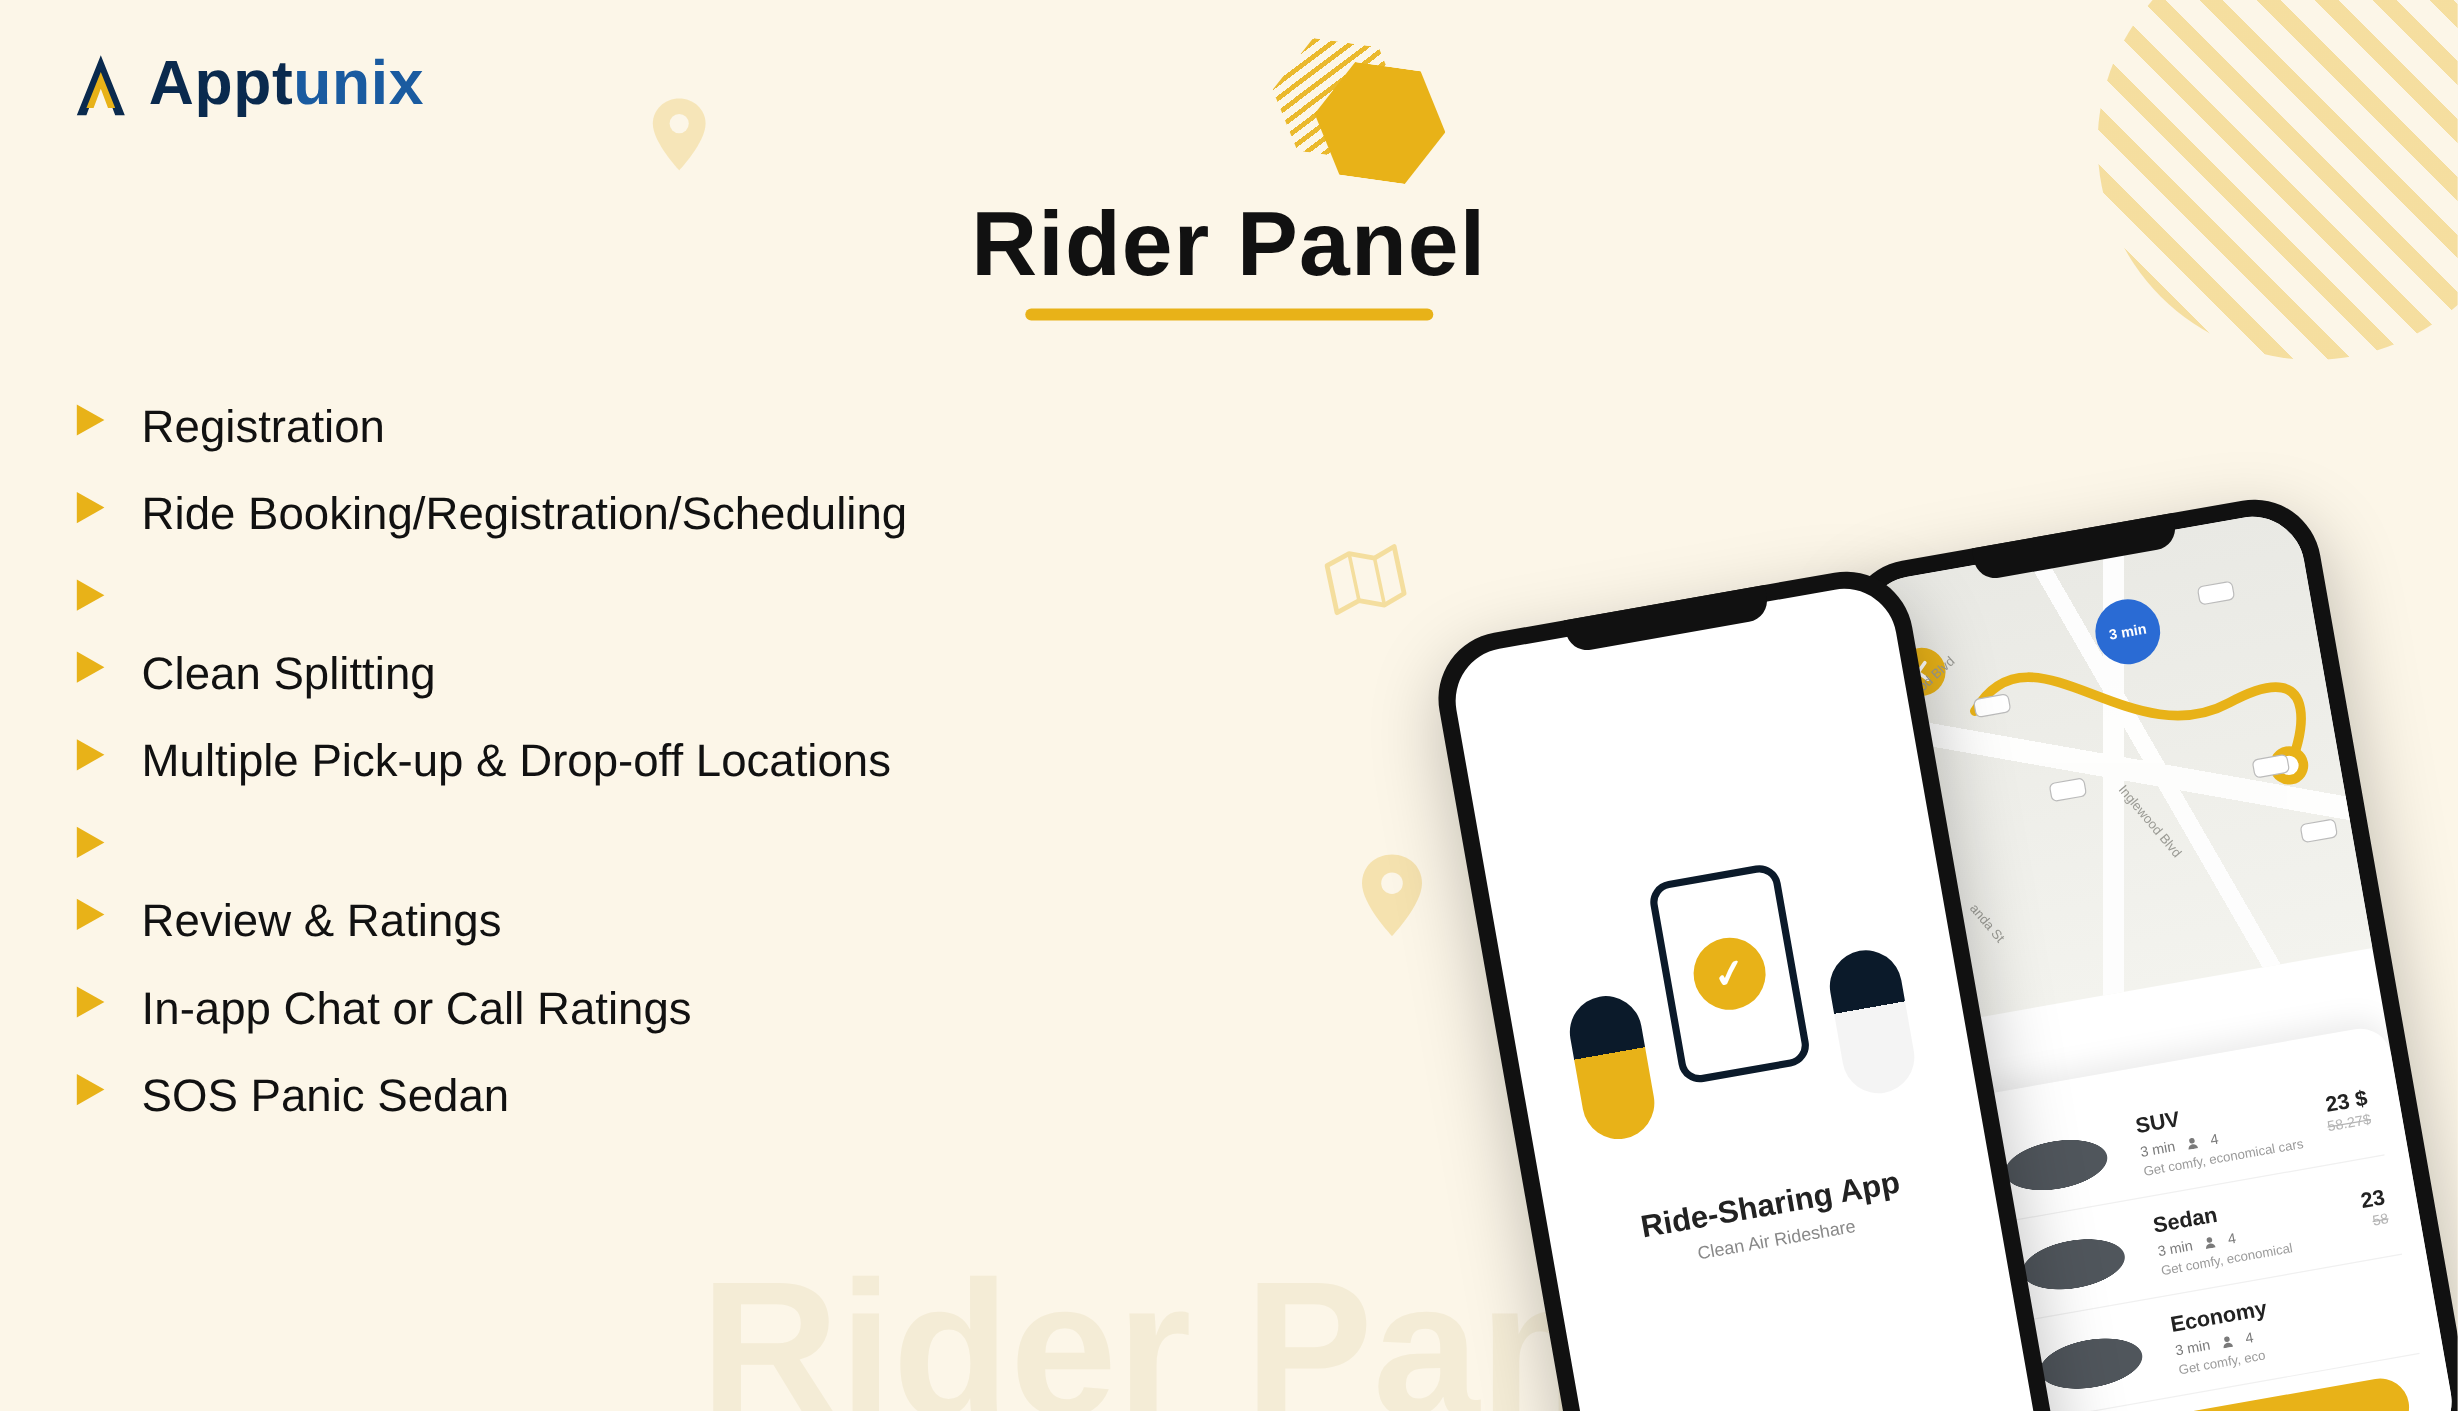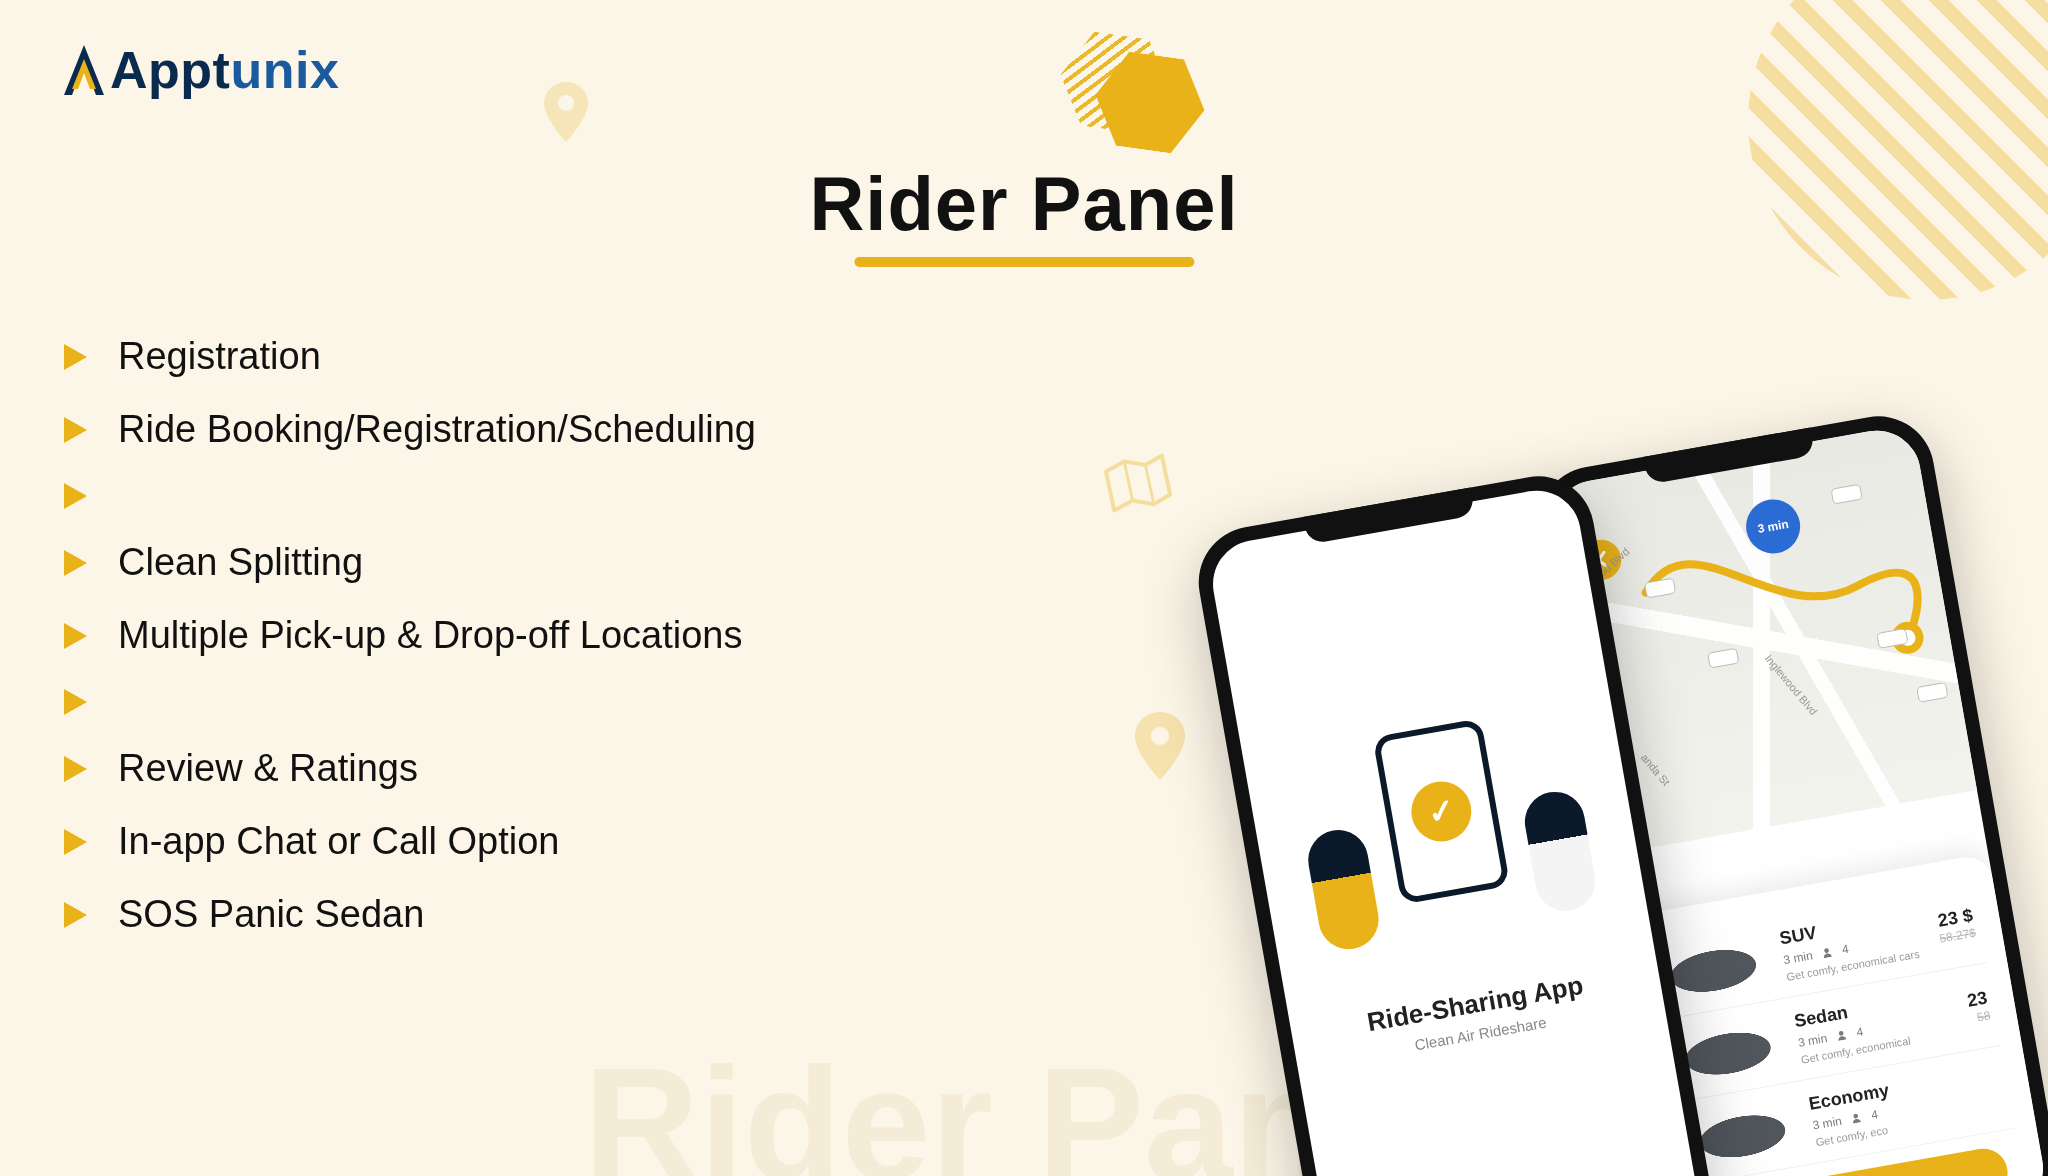--- a/index.html
+++ b/index.html
@@ -11,22 +11,22 @@
     position: relative;
     overflow: hidden;
   }
 
   
   .logo {
     position: absolute;
     top: 40px;
     left: 60px;
     display: flex;
-    align-items: center;
-    gap: 2px;
+    align-items: flex-end;
+    gap: 16px;
   }
   .logo-mark {
     width: 48px;
     height: 58px;
     display: inline-block;
   }
   .logo-text {
     font-size: 52px;
     font-weight: 700;
     letter-spacing: 0.5px;
@@ -60,21 +60,20 @@
   .feature-list {
     position: absolute;
     top: 335px;
     left: 60px;
     display: flex;
     flex-direction: column;
     gap: 30px;
   }
   .feature-item {
     display: flex;
-    align-items: center;
     gap: 28px;
   }
   .feature-icon {
     width: 30px;
     height: 30px;
     flex-shrink: 0;
   }
   .feature-label {
     font-size: 38px;
     font-weight: 500;
@@ -356,21 +355,21 @@
   <div class="feature-item">
     <svg class="feature-icon" viewBox="0 0 30 30">
         <path d="M4 2 L27 15 L4 28 Z" fill="#e8b218"></path>
       </svg>
     <span class="feature-label">Review &amp; Ratings</span>
   </div>
   <div class="feature-item">
     <svg class="feature-icon" viewBox="0 0 30 30">
         <path d="M4 2 L27 15 L4 28 Z" fill="#e8b218"></path>
       </svg>
-    <span class="feature-label">In-app Chat or Call Option</span>
+    <span class="feature-label">In-app Chat or Call Ratings</span>
   </div>
   <div class="feature-item">
     <svg class="feature-icon" viewBox="0 0 30 30">
         <path d="M4 2 L27 15 L4 28 Z" fill="#e8b218"></path>
       </svg>
     <span class="feature-label">SOS Panic Sedan</span>
   </div>
 </div>
 
 <div class="phones">

